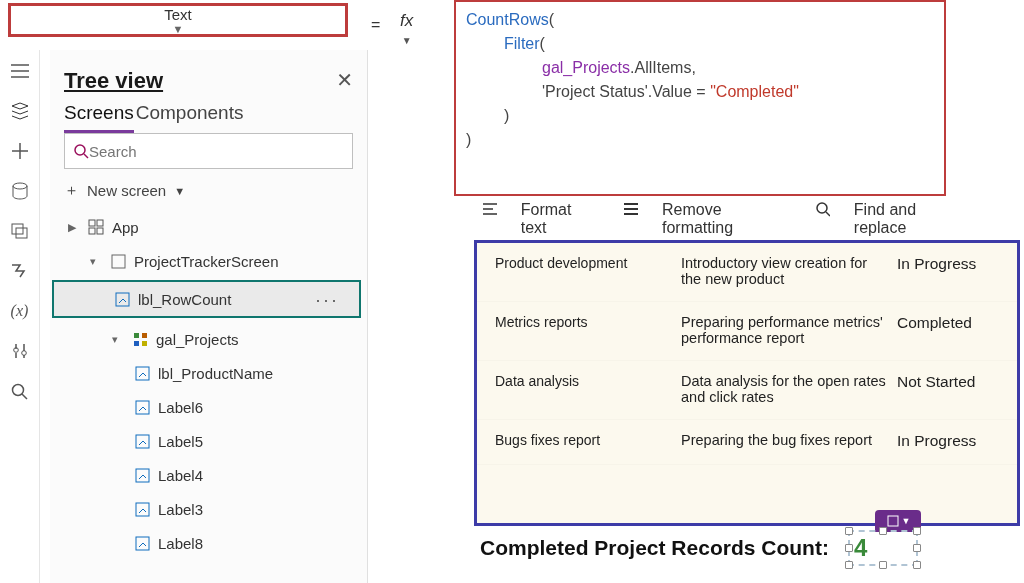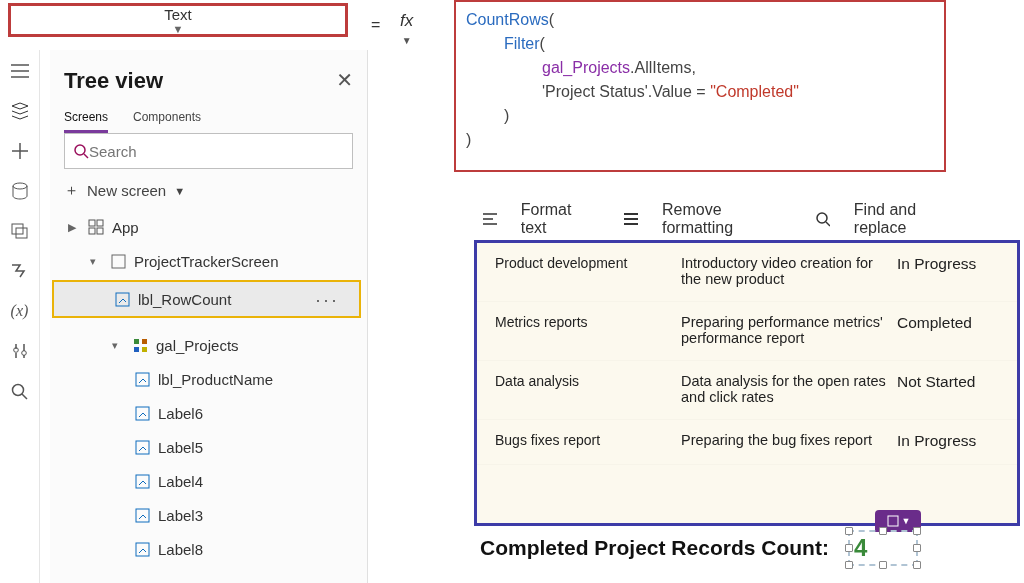--- a/index.html
+++ b/index.html
@@ -13,50 +13,50 @@
 .propbar { position:absolute; left:8px; top:3px; width:340px; height:34px; border:3px solid #bd3c3c; background:#fff; display:flex; align-items:center; padding:0 8px; justify-content:space-between;flex-direction:column; }
 .propbar span.txt { color:#333; font-size:15px; }
 .propbar .chev { color:#666; font-size:11px; }
 
 .equals { position:absolute; left:371px; top:16px; font-size:16px; color:#333; }
 .fxwrap { position:absolute; left:400px; top:11px; display:flex; align-items:center; gap:4px;flex-direction:column; }
 .fxwrap .fx { font-style:italic; font-size:17px; color:#333; }
 .fxwrap .fxchev { font-size:10px; color:#555; }
 
 
-.formula { position:absolute; left:454px; top:0; width:492px; height:172px; border:2px solid #bd3c3c; background:#fff; padding:6px 10px; font-family:Consolas,monospace; font-size:16px; line-height:24px; white-space:nowrap; overflow:hidden;}
+.formula { position:absolute; left:454px; top:0; width:492px; height:196px; border:2px solid #bd3c3c; background:#fff; padding:6px 10px; font-family:Consolas,monospace; font-size:16px; line-height:24px; white-space:nowrap; overflow:hidden;}
 .formula .fn { color:#2a6bbf; }
 .formula .prop { color:#8a2ea7; }
 .formula .plain { color:#444; }
 .formula .str { color:#c0392b; }
 
 
 .fbar { position:absolute; left:454px; top:205px; width:510px; height:28px; display:flex; align-items:center; gap:28px; padding-left:28px; color:#333; font-size:16px; }
-.fbar .it { display:flex; align-items:center; gap:24px; cursor:pointer; }
+.fbar .it { display:flex; gap:24px; cursor:pointer; }
 
 
 .tree { position:absolute; left:50px; top:50px; width:318px; height:533px; background:#fbfbfb; border-right:1px solid #e0e0e0; padding:18px 14px 0 14px; }
-.tree h2 { font-size:22px; font-weight:600; color:#1a1a1a; }
+.tree h2 { font-size:22px; font-weight:600; color:#1a1a1a;text-decoration:underline; }
 .treeclose { position:absolute; right:14px; top:18px; font-size:20px; color:#555; cursor:pointer;}
-.tabs { display:flex; gap:25px; margin-top:16px; font-size:12px; }
+.tabs { display:flex; gap:2px; margin-top:8px; font-size:19px; }
 .tabs .tb { padding-bottom:6px; cursor:pointer; color:#444; }
 .tabs .tb.active { border-bottom:3px solid #7a3b9c; color:#111;}
 .searchbox { height:36px; border:1px solid #bfbfbf; display:flex; align-items:center; padding:0 8px; background:#fff; }
 .searchbox input { border:none; outline:none; flex:1; font-size:15px; background:transparent;}
 .newsc { margin-top:12px; display:flex; align-items:center; gap:8px; color:#444; font-size:15px; cursor:pointer;}
 .treelist { margin-top:10px; }
 .node { display:flex; align-items:center; gap:8px; height:34px; font-size:15px; color:#333; cursor:pointer; padding-left:4px;}
 .node.ind1 { padding-left:26px; }
 .node.ind2 { padding-left:48px; }
 .node.ind3 { padding-left:70px; }
 .node .tw { width:12px; font-size:11px; color:#666; }
 .node .ni { width:16px; height:16px; display:inline-flex; align-items:center; justify-content:center; }
 .node .nm { flex:1; }
 
-.selwrap { position:relative; margin:2px -8px 10px -12px; border:2px solid #eab308; }
+.selwrap { position:relative; margin:2px -8px 4px -12px; border:2px solid #0f766e; }
 .selwrap .node { background:#eaeaea; padding-left:60px; }
 .selwrap .dots { position:absolute; right:20px; top:8px; font-size:18px; letter-spacing:2px; color:#555;}
 
 
 .canvas { position:absolute; left:474px; top:240px; width:546px; height:286px; border:3px solid #3d3ba7; background:#fcf9ee; }
 .row { display:flex; padding:12px 18px 14px 18px; border-bottom:1px solid rgba(0,0,0,0.02);}
 .row .c1 { width:186px; font-size:14px; color:#222; }
 .row .c2 { width:216px; font-size:14.5px; color:#222; padding-right:10px;}
 .row .c3 { font-size:15.5px; color:#222; }
 
@@ -283,21 +283,21 @@
           </svg>
         </span>
         <span class="nm">Label8</span>
       </div>
   </div>
 </div>
 
 <div class="canvas">
   <div class="row">
     <div class="c1">Product development</div>
-    <div class="c2">Introductory video creation for the new product</div>
+    <div class="c2">Introductory view creation for the new product</div>
     <div class="c3">In Progress</div>
   </div>
   <div class="row">
     <div class="c1">Metrics reports</div>
     <div class="c2">Preparing performance metrics' performance report</div>
     <div class="c3">Completed</div>
   </div>
   <div class="row">
     <div class="c1">Data analysis</div>
     <div class="c2">Data analysis for the open rates and click rates</div>

